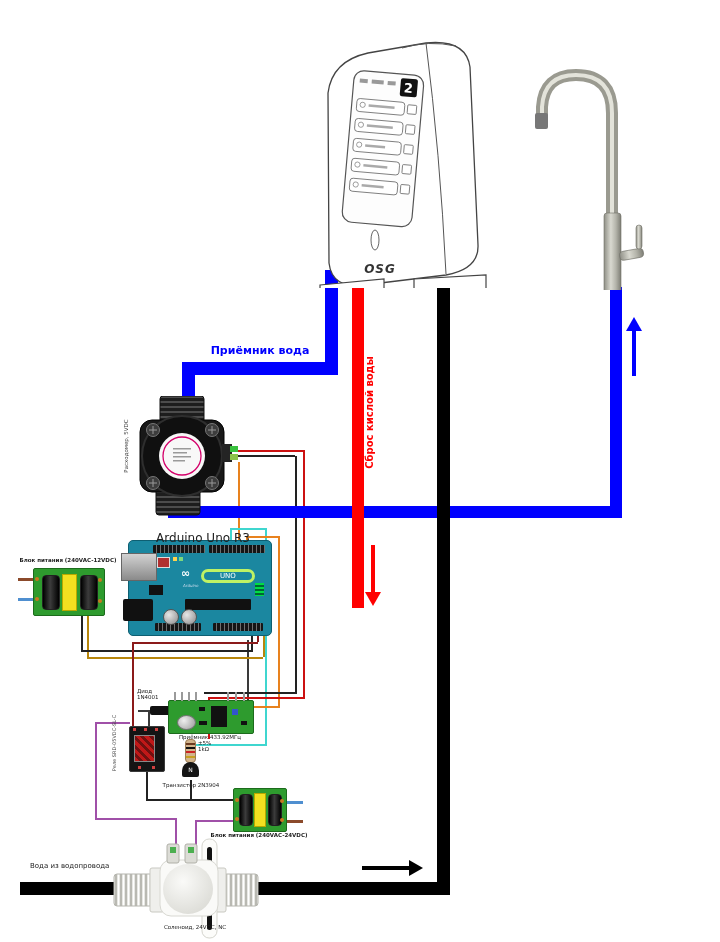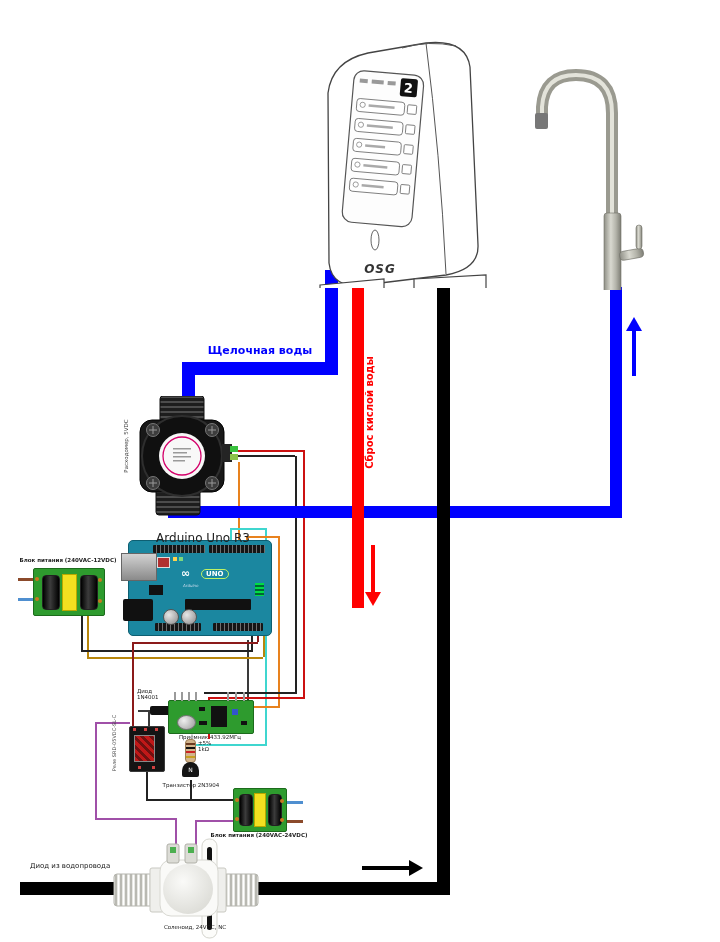--- a/index.html
+++ b/index.html
@@ -222,21 +222,21 @@
   <div class="comp ard">
     <div class="hdr" style="left:24px;top:4px;width:52px;height:8px;"></div>
     <div class="hdr" style="left:80px;top:4px;width:56px;height:8px;"></div>
     <div class="hdr" style="left:26px;top:82px;width:46px;height:8px;"></div>
     <div class="hdr" style="left:84px;top:82px;width:50px;height:8px;"></div>
     <div style="left:-8px;top:12px;width:34px;height:26px;background:linear-gradient(#d2d2d2,#8a8a8a);border:1px solid #666;"></div>
     <div style="left:-6px;top:58px;width:30px;height:22px;background:#111;border-radius:2px;"></div>
     <div style="left:28px;top:16px;width:11px;height:9px;background:#b03030;border:1px solid #ddd;"></div>
     <div style="left:20px;top:44px;width:14px;height:10px;background:#111;"></div>
     <div style="left:52px;top:26px;color:#fff;font-size:11px;font-weight:bold;">∞</div>
-    <div style="left:72px;top:28px;color:#fff;font-size:7px;font-weight:bold;border:1px solid #bef264;border-radius:8px;padding:0 4px;">UNO</div>
+    <div style="left:72px;top:28px;color:#fff;font-size:7px;font-weight:normal;border:3px solid #bef264;border-radius:8px;padding:0 16px;">UNO</div>
     <div style="left:54px;top:42px;color:#cde;font-size:4px;font-style:italic;">Arduino</div>
     <div style="left:56px;top:58px;width:66px;height:11px;background:#111;border-radius:1px;"></div>
     <div style="left:34px;top:68px;width:14px;height:14px;border-radius:50%;background:radial-gradient(circle at 35% 35%,#e6e6e6,#8a8a8a);border:1px solid #555;"></div>
     <div style="left:52px;top:68px;width:14px;height:14px;border-radius:50%;background:radial-gradient(circle at 35% 35%,#e6e6e6,#8a8a8a);border:1px solid #555;"></div>
     <div style="left:126px;top:42px;width:9px;height:13px;background:repeating-linear-gradient(#0d4 0 2px,#063 2px 4px);"></div>
     <div style="left:44px;top:16px;width:4px;height:4px;background:#ffd24d;"></div>
     <div style="left:50px;top:16px;width:4px;height:4px;background:#7dd97d;"></div>
   </div>
 
   <div class="comp psu" style="left:33px;top:568px;width:70px;height:46px;">
@@ -317,23 +317,23 @@
     <rect x="97" y="9" width="5" height="26" rx="2.5" fill="#111"></rect>
     <rect x="97" y="66" width="5" height="26" rx="2.5" fill="#111"></rect>
     <rect x="50" y="22" width="58" height="56" rx="11" fill="#fafaf8" stroke="#d8d8d2"></rect>
     <circle cx="78" cy="51" r="25" fill="url(#dome)"></circle>
     <rect x="57" y="6" width="12" height="19" rx="2" fill="#dcdcd6" stroke="#b0b0a8"></rect>
     <rect x="75" y="6" width="12" height="19" rx="2" fill="#dcdcd6" stroke="#b0b0a8"></rect>
     <rect x="60" y="9" width="6" height="6" fill="#4caf50"></rect>
     <rect x="78" y="9" width="6" height="6" fill="#4caf50"></rect>
   </svg>
 
-  <div class="lbl bold ctr" style="left:180px;top:344px;width:160px;font-size:11px;color:#0000ff;">Щелочная воды</div>
+  <div class="lbl bold ctr" style="left:180px;top:344px;width:160px;font-size:11px;color:#0000ff;">Приёмник вода</div>
   <div class="lbl bold rot ctr" style="left:364px;top:480px;width:135px;font-size:10px;color:#ff0000;">Сброс кислой воды</div>
-  <div class="lbl t7" style="left:30px;top:862px;width:112px;">Диод из водопровода</div>
+  <div class="lbl t7" style="left:30px;top:862px;width:112px;">Вода из водопровода</div>
   <div class="lbl t55 rot ctr" style="left:123px;top:490px;width:88px;color:#444;">Расходомер, 5VDC</div>
   <div class="lbl t65 ctr" style="left:148px;top:531px;width:110px;">Arduino Uno R3</div>
   <div class="lbl t55 bold ctr" style="left:16px;top:557px;width:104px;">Блок питания (240VAC-12VDC)</div>
   <div class="lbl t55" style="left:137px;top:688px;">
     <span style="display:block;">Диод</span>
     <span style="display:block;">1N4001</span>
   </div>
   <div class="lbl t55 ctr" style="left:166px;top:734px;width:88px;">Приёмник 433.92МГц</div>
   <div class="lbl t55" style="left:198px;top:740px;">
     <span style="display:block;">±5%</span>

